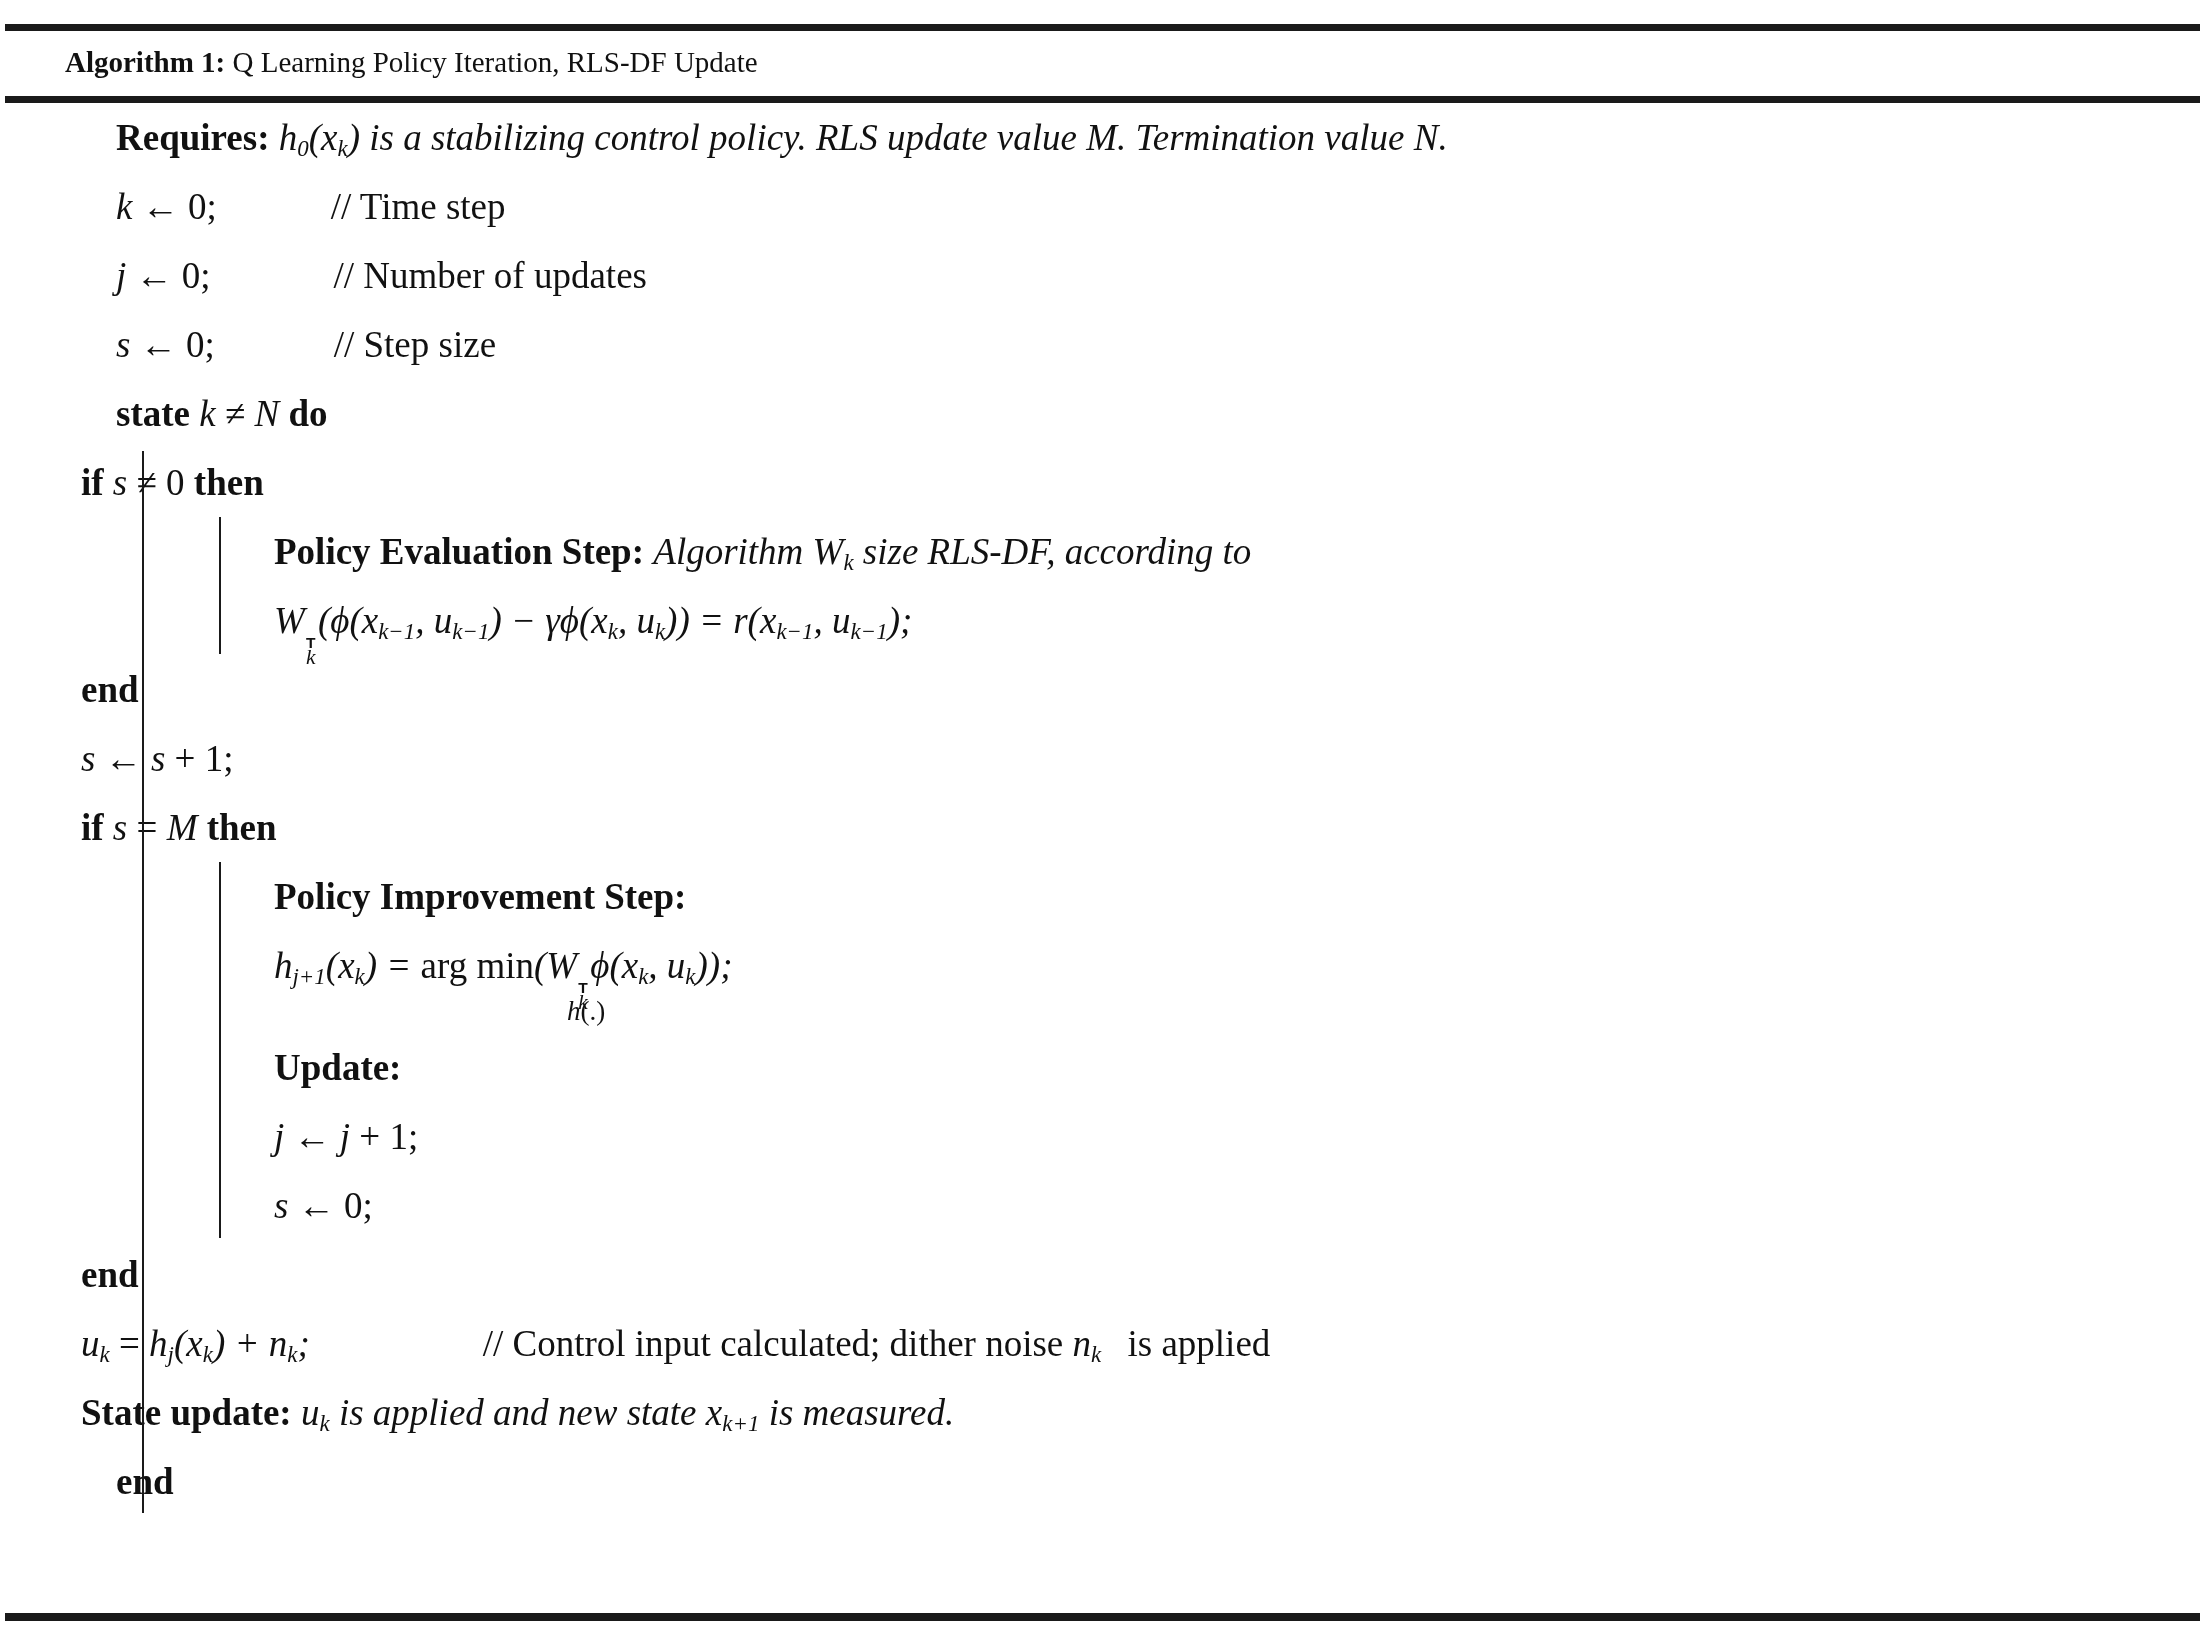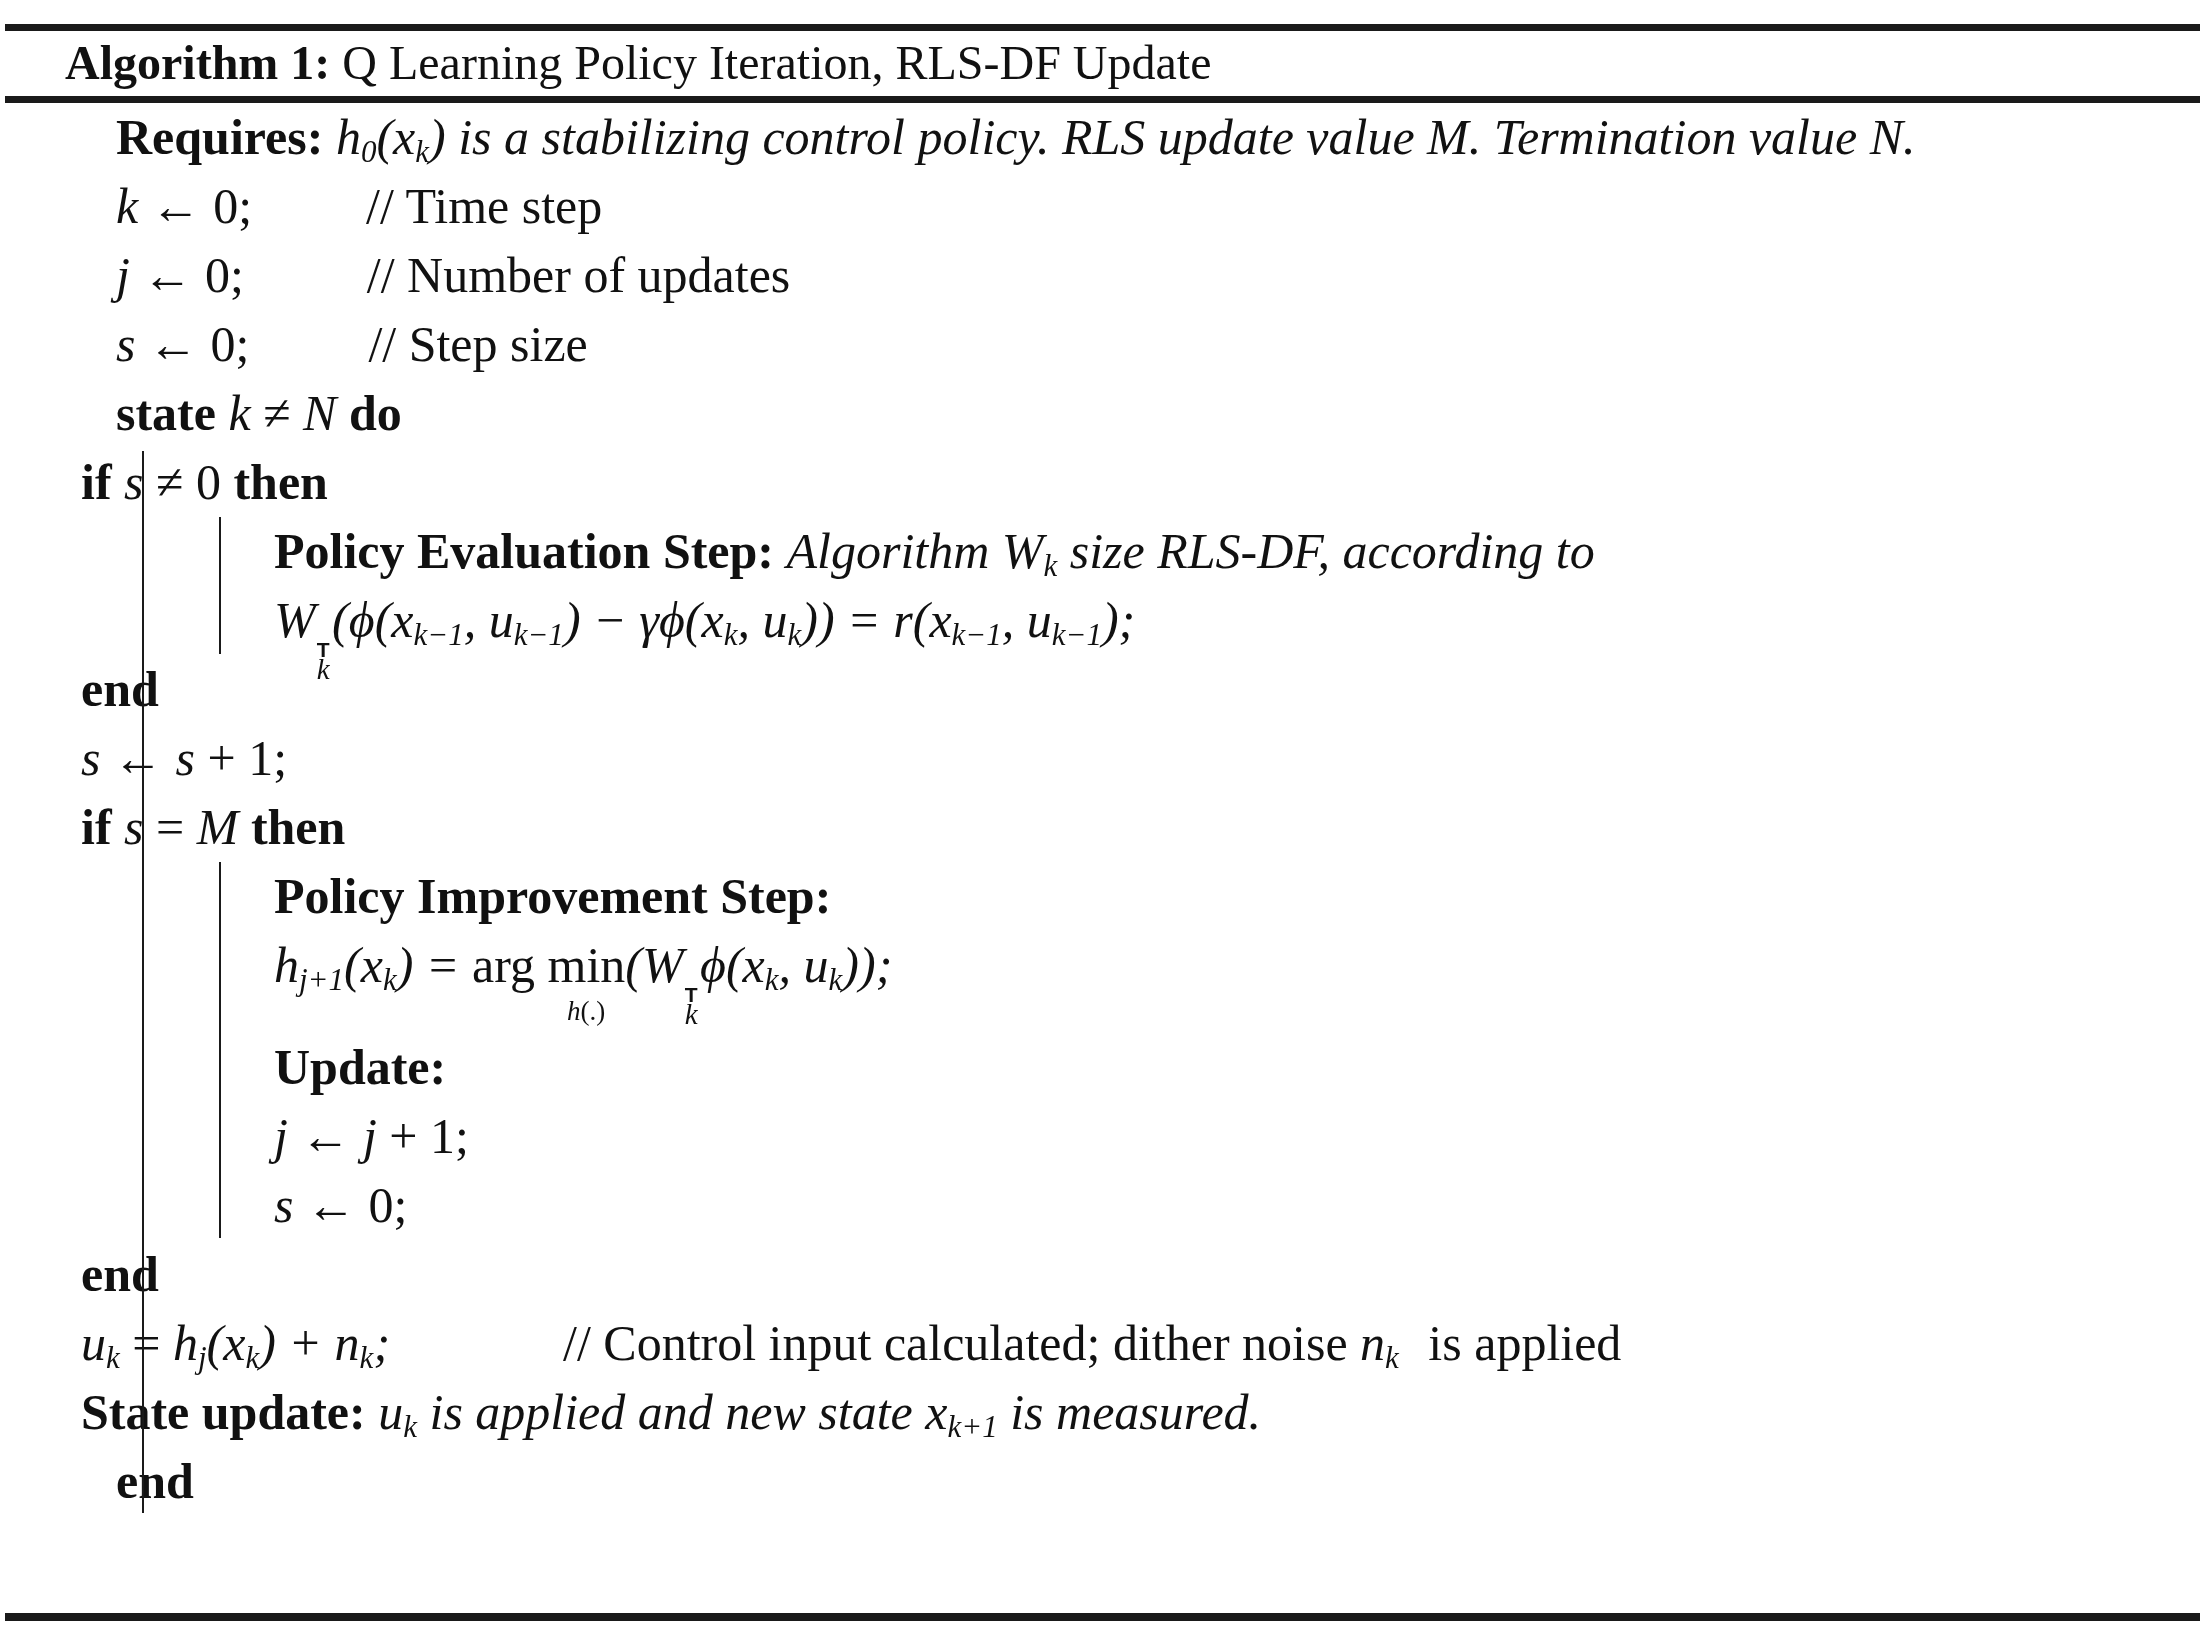--- a/index.html
+++ b/index.html
@@ -16,31 +16,31 @@
   .hrule-mid{top:96px;height:7px;}
   .hrule-bottom{top:1613px;height:7.7px;}
   .vrule{position:absolute;width:1.8px;background:#1a1a1a;}
   .vrule-while{left:142px;top:451px;height:1062px;}
   .vrule-if1{left:219px;top:517px;height:137px;}
   .vrule-if2{left:219px;top:862px;height:376px;}
 
   .title{
     position:absolute;top:33px;left:65px;right:23.6px;
     height:59px;line-height:59px;
-    font-size:48px;white-space:pre;
+    font-size:29px;white-space:pre;
   }
   .t-b{font-weight:bold;}
   .t-i{font-style:italic;}
   .t-r{font-style:normal;}
   .t-c{font-style:normal;margin-left:17px;}
 
   #algo-body{position:absolute;top:103px;left:0;right:0;}
   .row{
     height:69px;line-height:69px;
-    font-size:50px;white-space:pre;
+    font-size:37px;white-space:pre;
   }
   .ind0{padding-left:116px;}
   .ind1{padding-left:81px;}
   .ind2{padding-left:274px;}
   .row.hdot{
     height:33px;line-height:23.6px;font-size:27px;
     padding-left:567px;
   }
   
   .vs{

